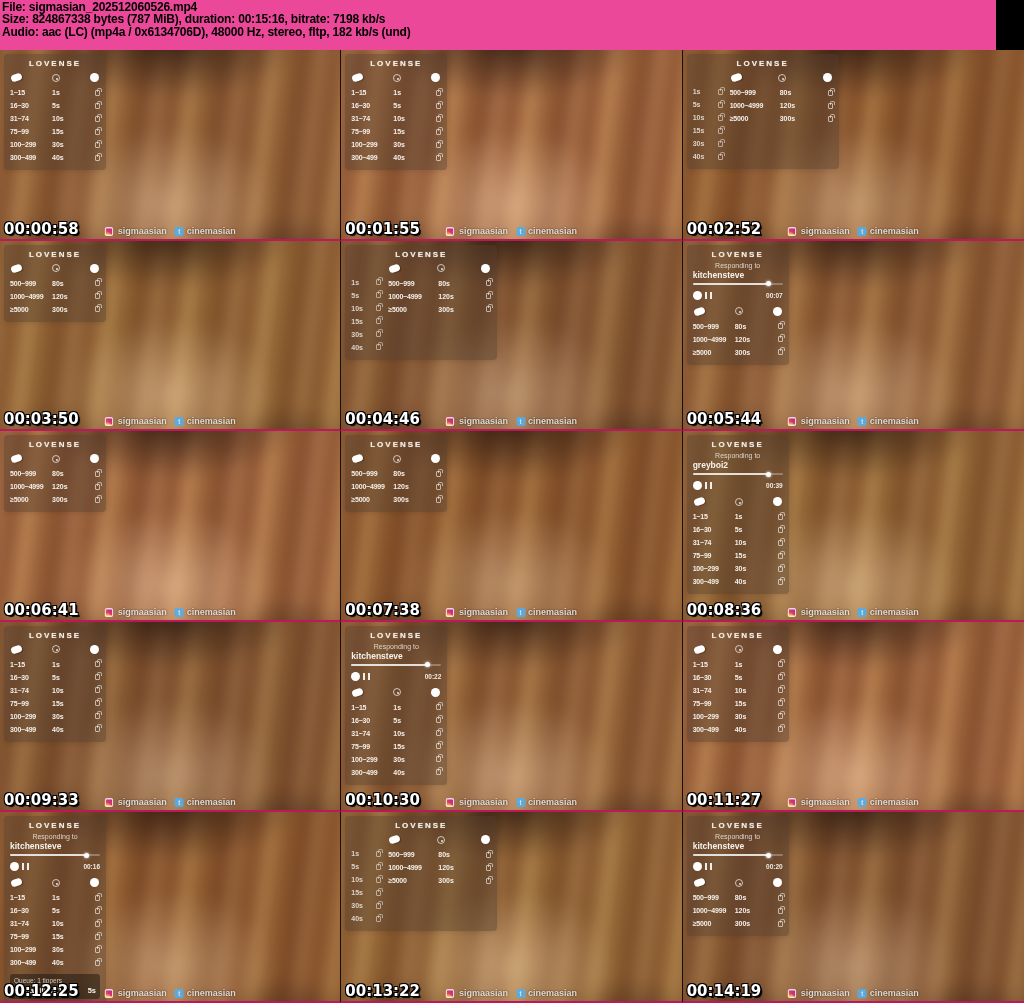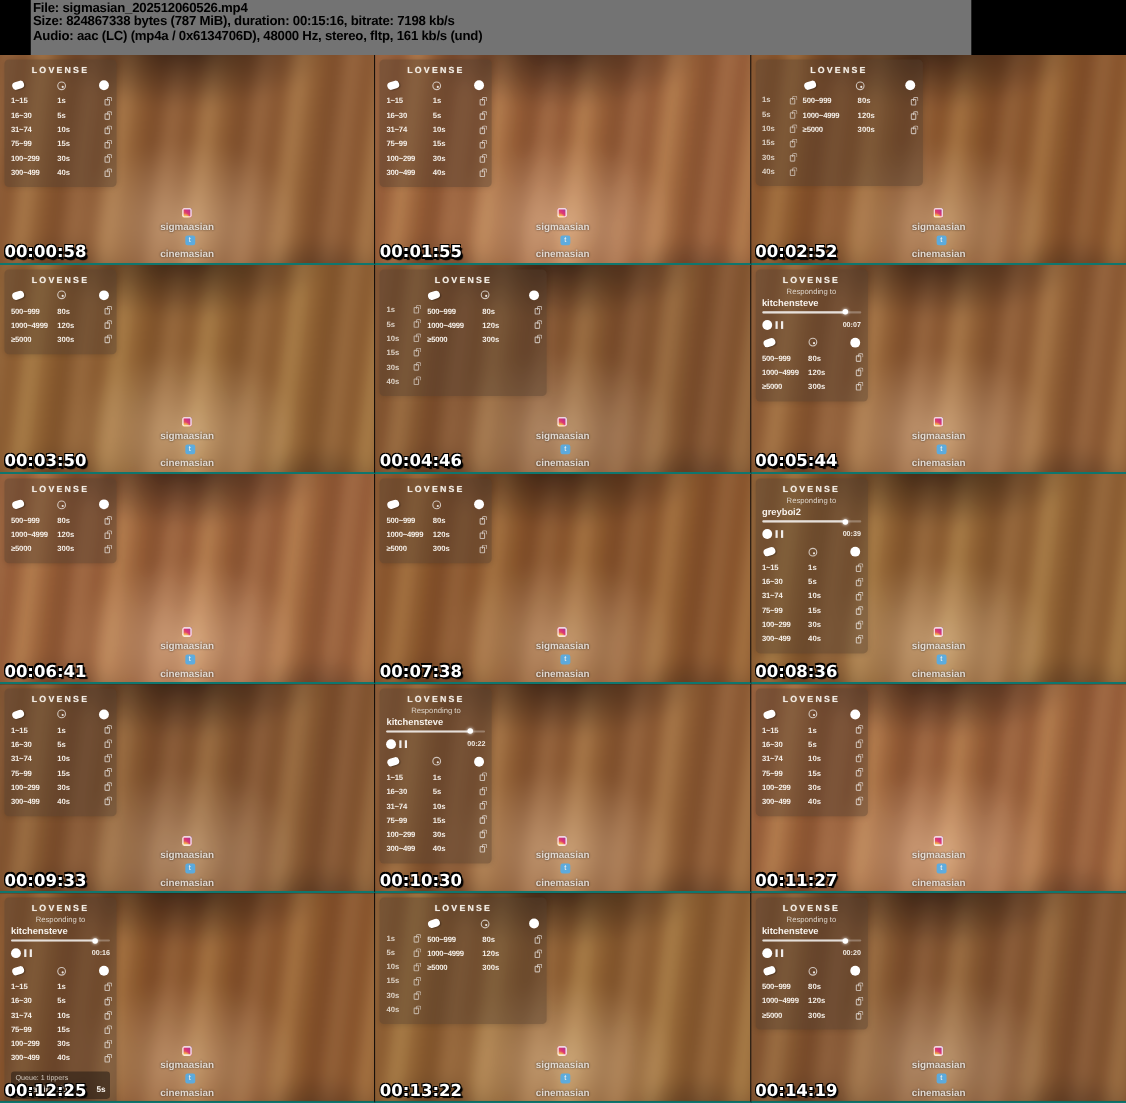--- a/index.html
+++ b/index.html
@@ -1,29 +1,29 @@
 <!DOCTYPE html>
 <html><head>
 <meta charset="utf-8">
 <style>
   * { margin:0; padding:0; box-sizing:border-box; }
   html,body { width:1024px; height:1003px; overflow:hidden; background:#000;
               font-family:"Liberation Sans", sans-serif; }
 
   
-  .header { width:855px; height:50px; background:#737373; padding:1px 2px 0 2px;margin-left:28px; }
+  .header { width:996px; height:50px; background:#ec4899; padding:1px 2px 0 2px; }
   .header .line { font-size:12px; line-height:12.3px; font-weight:bold; color:#000;
                   letter-spacing:-0.2px; white-space:nowrap;
                   font-family:"Liberation Sans", sans-serif; transform-origin:left top; }
 
   
   .grid { width:1024px; height:953px; display:grid;
           grid-template-columns:repeat(3, 1fr); grid-auto-rows:190.6px; background:#17100a; }
 
-  .thumb { position:relative; overflow:hidden; border-bottom:2px solid #0f766e; }
+  .thumb { position:relative; overflow:hidden; border-bottom:2px solid #be185d; }
   .thumb:nth-child(3n+1), .thumb:nth-child(3n+2) { border-right:1px solid #17100a; }
 
   
   .bg { position:absolute; inset:-14px; filter:blur(7px);
         background:
           radial-gradient(ellipse 60% 45% at 50% 2%, rgba(42,24,15,.85), rgba(42,24,15,0) 60%),
           radial-gradient(ellipse 45% 55% at 50% 78%, rgba(233,196,158,.55), rgba(233,196,158,0) 65%),
           radial-gradient(ellipse 30% 40% at 18% 110%, rgba(46,28,18,.7), rgba(46,28,18,0) 70%),
           radial-gradient(ellipse 30% 40% at 82% 110%, rgba(46,28,18,.7), rgba(46,28,18,0) 70%),
           repeating-linear-gradient(97deg,
@@ -36,21 +36,21 @@
   .v4 .bg { filter:blur(7px) brightness(0.93); }
 
   
   .ts { position:absolute; left:4px; bottom:1px; color:#fff; font-weight:bold;
         font-size:15px; letter-spacing:0px; font-family:"DejaVu Sans", sans-serif;
         text-shadow:-1px -1px 0 #000, 1px -1px 0 #000, -1px 1px 0 #000, 1px 1px 0 #000,
                     2px 2px 1px #000; }
 
   
   .wm { position:absolute; left:50%; transform:translateX(-50%); bottom:3px;
-        display:flex; align-items:center; gap:3px; opacity:.9;flex-direction:column; }
+        display:flex; align-items:flex-end; gap:3px; opacity:.9; }
   .wm .handle { color:#e8e3de; font-size:9px; font-weight:bold;
                 text-shadow:0 0 2px rgba(0,0,0,.8); }
   .wm .ig { width:9px; height:9px; border-radius:2px; display:inline-block;
             background:radial-gradient(circle at 30% 110%, #fdbc50 0 25%, transparent 45%),
                        linear-gradient(45deg, #f58529, #dd2a7b 55%, #8134af);
             box-shadow:inset 0 0 0 1.5px rgba(255,255,255,.85); margin-right:1px; }
   .wm .tw { width:9px; height:9px; border-radius:2px; background:#53aeea;
             display:inline-flex; align-items:center; justify-content:center;
             color:#fff; font-size:7px; line-height:9px; margin-left:5px; }
 
@@ -110,21 +110,21 @@
   .queue-row { display:flex; justify-content:space-between; align-items:center; }
   .queue-user { font-size:8px; font-weight:bold; }
   .queue-time { font-size:7.5px; font-weight:bold; }
 </style>
 </head>
 <body>
 
 <div class="header">
   <div class="line">File: sigmasian_202512060526.mp4</div>
   <div class="line">Size: 824867338 bytes (787 MiB), duration: 00:15:16, bitrate: 7198 kb/s</div>
-  <div class="line">Audio: aac (LC) (mp4a / 0x6134706D), 48000 Hz, stereo, fltp, 161 kb/s (und)</div>
+  <div class="line">Audio: aac (LC) (mp4a / 0x6134706D), 48000 Hz, stereo, fltp, 182 kb/s (und)</div>
 </div>
 
 <div class="grid">
     <div class="thumb v0">
     <div class="bg"></div>
     <div class="lovense">
       <div class="brand">LOVENSE</div>
 
       <div class="panels">
 

